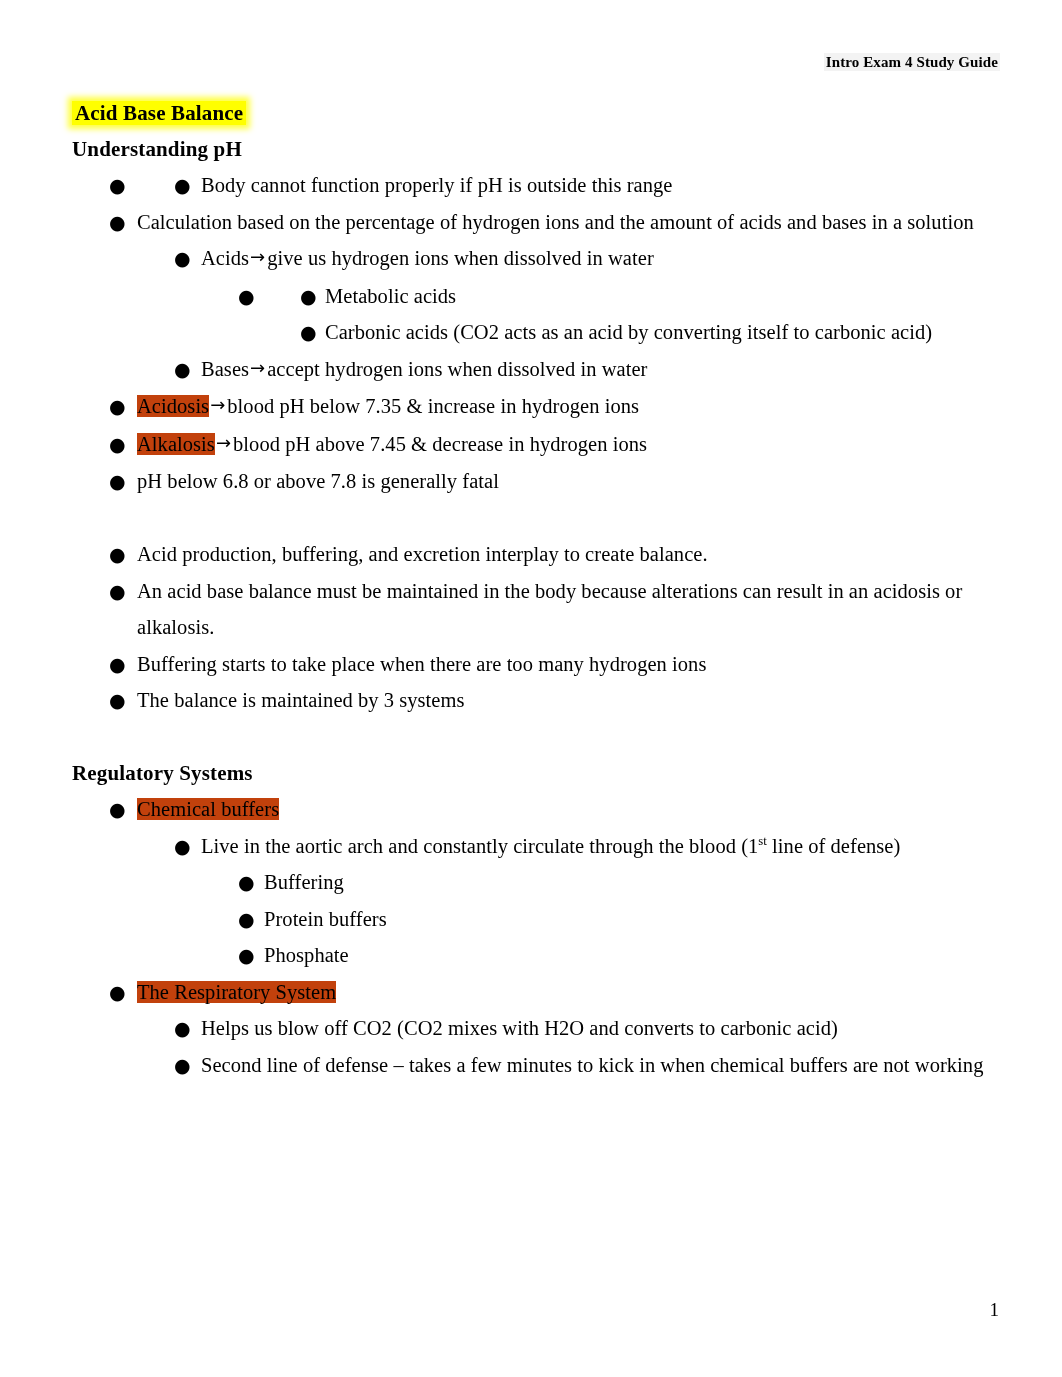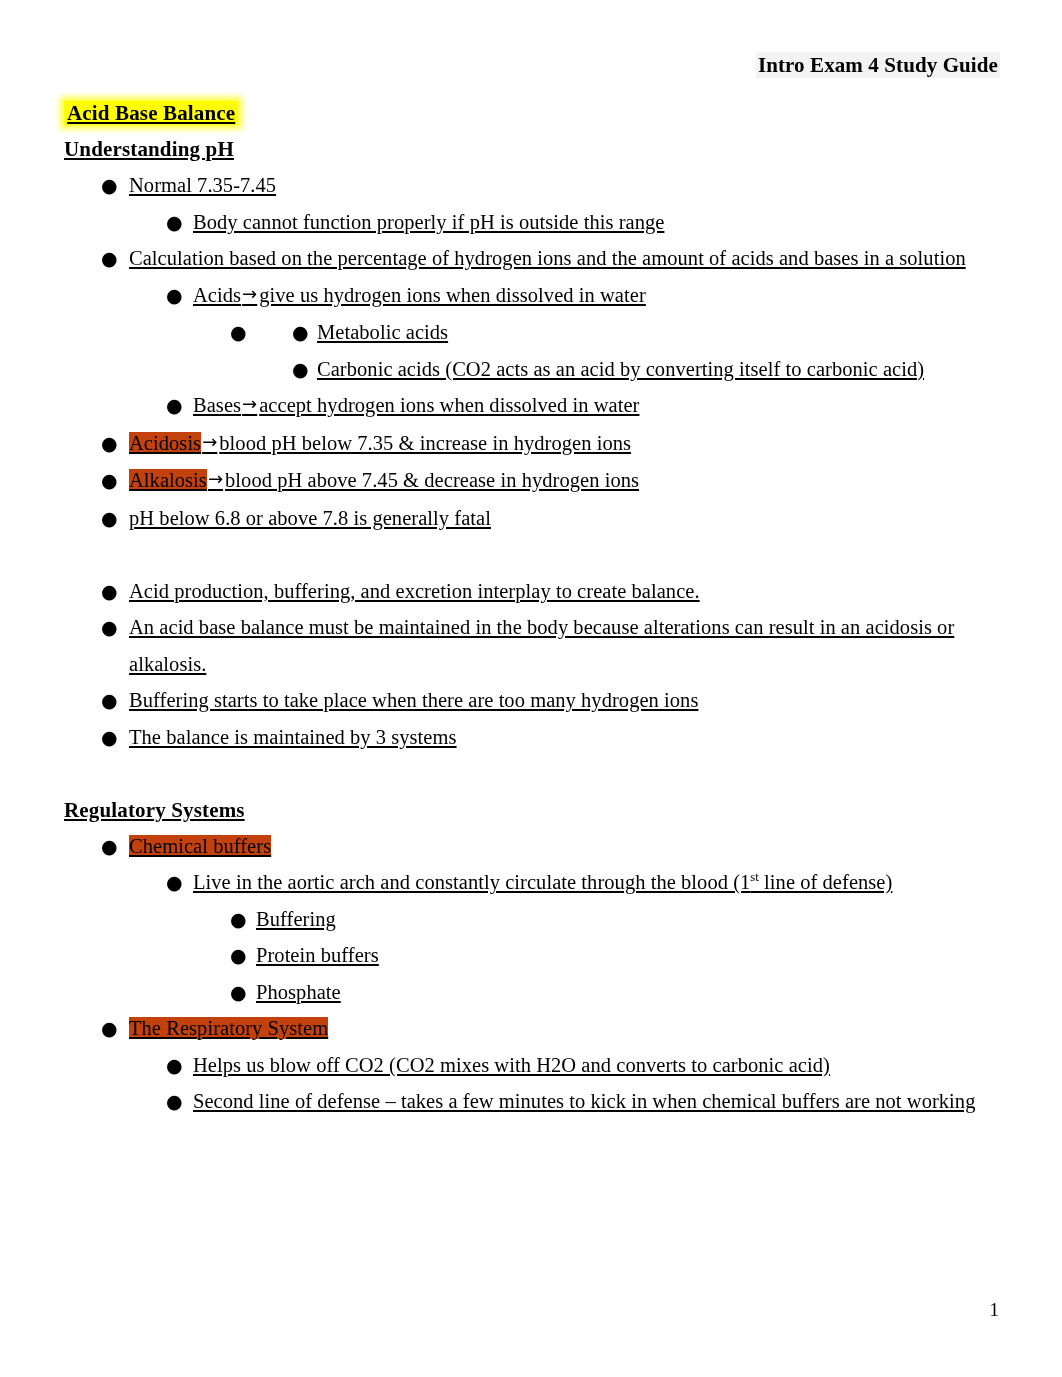--- a/index.html
+++ b/index.html
@@ -19,39 +19,38 @@
     background: #ffffff;
     overflow: hidden;
     box-sizing: border-box;
   }
 
   
   .doc-header {
     position: absolute;
     top: 55px;
     right: 62px;
-    font-size: 21px;
+    font-size: 15px;
     font-weight: bold;
     letter-spacing: 0.1px;
     line-height: 1;
     white-space: nowrap;
     text-align: right;
   }
   .doc-header .shade {
     background: #f3f3f3;
     padding: 1px 2px;
   }
 
   
   .content {
     position: absolute;
-    left: 64px;
+    left: 72px;
     top: 95px;
     width: 945px;
-    text-decoration: underline;
   }
 
   
   h1.section-title,
   h2.section-head {
     margin: 0;
     font-weight: bold;
     font-size: 21px;
     line-height: 36px;
     letter-spacing: 0.15px;
@@ -153,21 +152,20 @@
     </h1>
 
     <h2 class="section-head">
       <span>Understanding pH</span>
     </h2>
 
     <ul class="lvl lvl1">
 
       <li class="item">
         <span class="bullet">●</span>
-        <span class="txt">Normal 7.35-7.45</span>
         <ul class="lvl lvl2">
           <li class="item">
             <span class="bullet">●</span>
             <span class="txt">Body cannot function properly if pH is outside this range</span>
           </li>
         </ul>
       </li>
 
       <li class="item">
         <span class="bullet">●</span>

